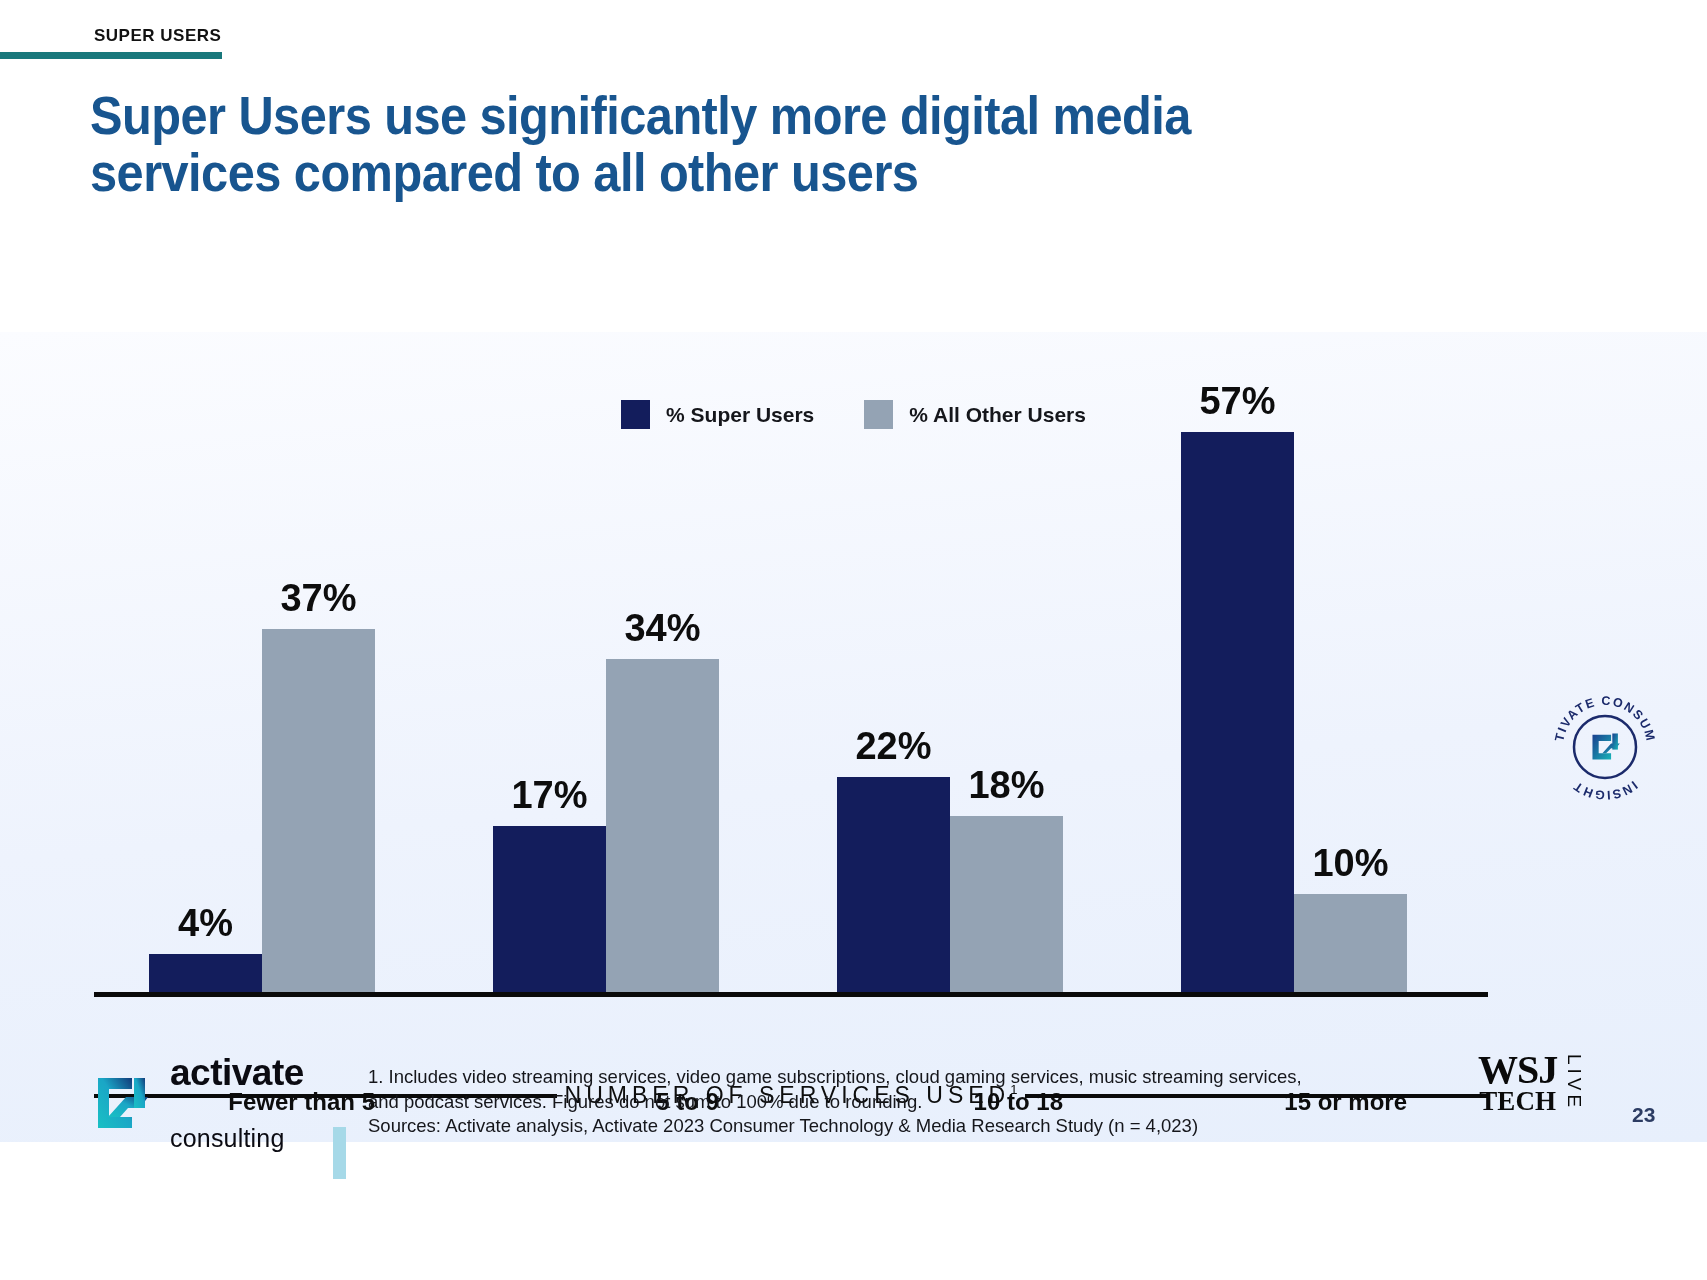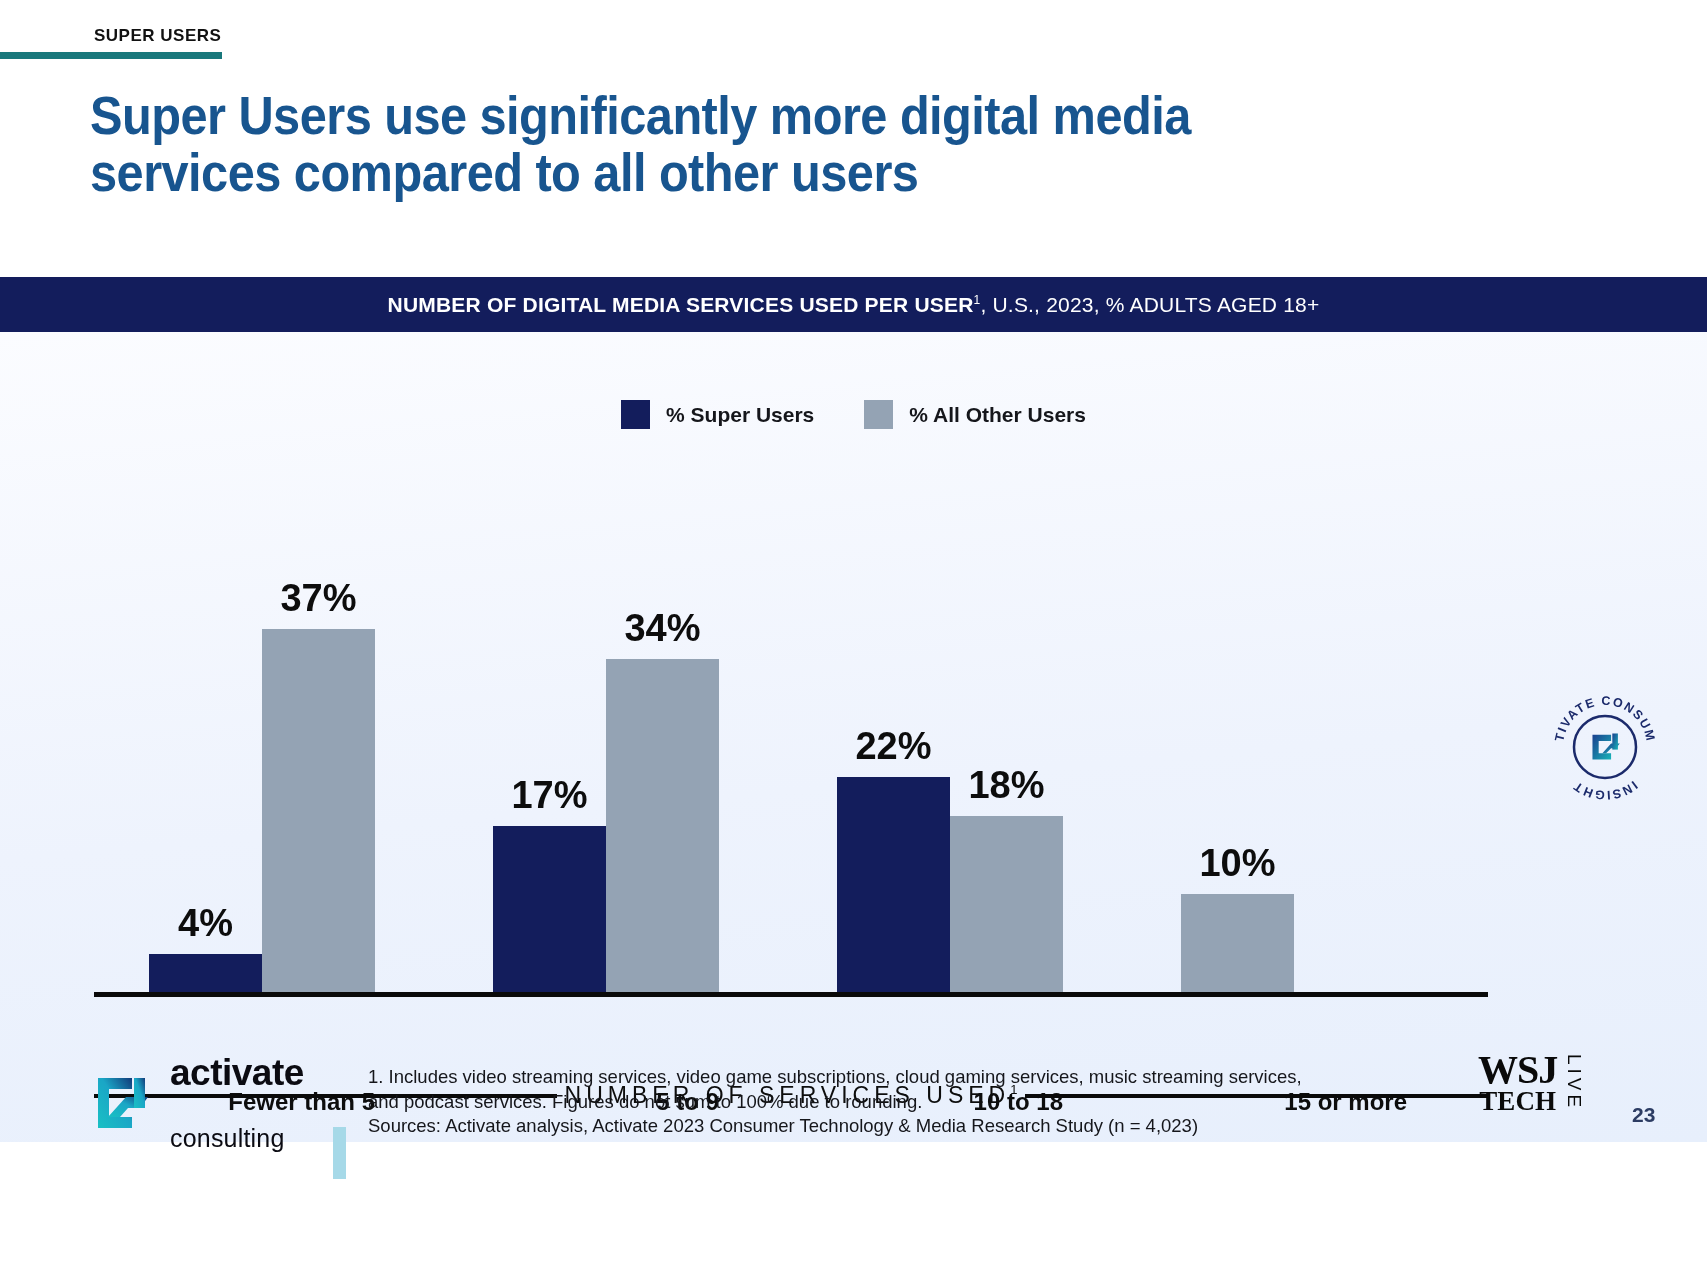--- a/index.html
+++ b/index.html
@@ -138,25 +138,20 @@
 </head>
 <body>
 
 <div class="slide">
 
   <div class="eyebrow">SUPER USERS</div>
   <div class="eyebrow-rule"></div>
 
   <h1 class="headline">Super Users use significantly more digital media services compared to all other users</h1>
 
-  <div class="banner">
-    <div class="banner-text">
-      <span class="b">NUMBER OF DIGITAL MEDIA SERVICES USED PER USER</span><sup>1</sup><span>, U.S., 2023, % ADULTS AGED 18+</span>
-    </div>
-  </div>
 
   <div class="panel">
 
     <div class="legend">
       <div class="legend-item">
         <span class="legend-swatch" style="background:#131d5c"></span>
         <span class="legend-label">% Super Users</span>
       </div>
       <div class="legend-item">
         <span class="legend-swatch" style="background:#94a3b4"></span>
@@ -222,20 +217,24 @@
         </div>
         <div class="bar-wrap" style="height:581px;">
           <span class="bar-label" style="bottom:186px;">18%</span>
           <div class="bar gray" style="height:177px;"></div>
         </div>
       </div>
       <div class="cat-label" style="left:743px; width:226px;">10 to 18</div>
 
       <div class="group" style="left:1087px;">
         <div class="bar-wrap" style="height:581px;">
+          <span class="bar-label" style="bottom:570px;">57%</span>
+          <div class="bar navy" style="height:561px;"></div>
+        </div>
+        <div class="bar-wrap" style="height:581px;">
           <span class="bar-label" style="bottom:108px;">10%</span>
           <div class="bar gray" style="height:99px;"></div>
         </div>
       </div>
       <div class="cat-label" style="left:1087px; width:226px;">15 or more</div>
 
     </div>
 
     <div class="axis-line"></div>
 

